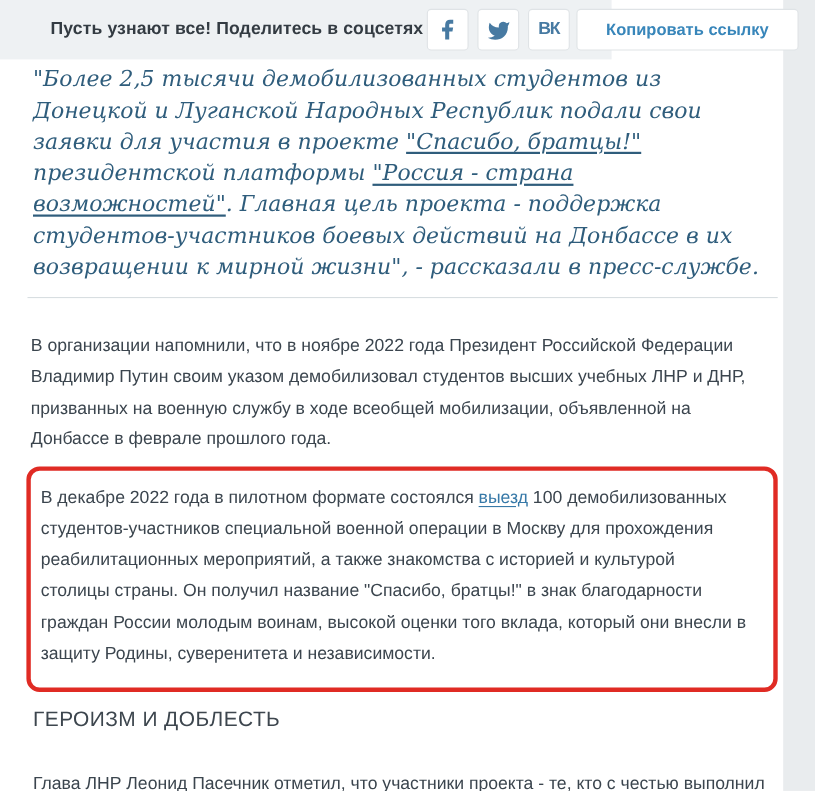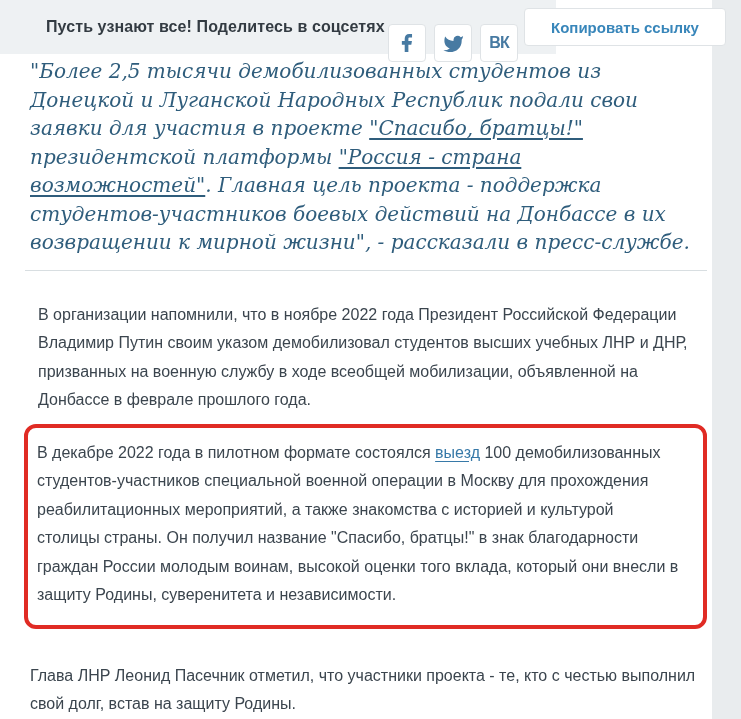--- a/index.html
+++ b/index.html
@@ -32,21 +32,21 @@
   .share-label {
     position: absolute;
     left: 46px; top: 18px;
     font-size: 16px;
     font-weight: 700;
     color: #333b42;
     letter-spacing: 0.1px;
   }
   .soc-btn {
     position: absolute;
-    top: 24px;
+    top: 8px;
     width: 38px; height: 38px;
     background: #ffffff;
     border: 1px solid #dfe3e6;
     border-radius: 4px;
     display: flex;
     align-items: center;
     justify-content: center;
     cursor: pointer;
   }
   .soc-btn svg { display: block; }
@@ -94,21 +94,21 @@
     text-underline-offset: 3px;
   }
 
   .quote-divider {
     margin: 13px 34px 0 25px;
     border: none;
     border-top: 1px solid #d8dee1;
   }
 
   .para {
-    margin: 30px 40px 0 38px;
+    margin: 30px 40px 0 28px;
     font-size: 16px;
     line-height: 28.5px;
     color: #3b454e;
   }
 
   .highlight-box {
     margin: 9px 34px 0 24px;
     border: 4px solid #e02b24;
     border-radius: 12px;
     padding: 11px 24px 15px 9px;
@@ -170,17 +170,18 @@
   <div class="article">
 
     <div class="quote"><span>"Более 2,5 тысячи демобилизованных студентов из Донецкой и Луганской Народных Республик подали свои заявки для участия в проекте </span><a href="#">"Спасибо, братцы!"</a><span> президентской платформы </span><a href="#">"Россия - страна возможностей"</a><span>. Главная цель проекта - поддержка студентов-участников боевых действий на Донбассе в их возвращении к мирной жизни", - рассказали в пресс-службе.</span></div>
 
     <hr class="quote-divider">
 
     <div class="para">В организации напомнили, что в ноябре 2022 года Президент Российской Федерации Владимир Путин своим указом демобилизовал студентов высших учебных ЛНР и ДНР, призванных на военную службу в ходе всеобщей мобилизации, объявленной на Донбассе в феврале прошлого года.</div>
 
     <div class="highlight-box"><span>В декабре 2022 года в пилотном формате состоялся </span><a href="#">выезд</a><span> 100 демобилизованных студентов-участников специальной военной операции в Москву для прохождения реабилитационных мероприятий, а также знакомства с историей и культурой столицы страны. Он получил название "Спасибо, братцы!" в знак благодарности граждан России молодым воинам, высокой оценки того вклада, который они внесли в защиту Родины, суверенитета и независимости.</span></div>
 
+    <h2 class="section-heading">ГЕРОИЗМ И ДОБЛЕСТЬ</h2>
 
     <div class="para para-last">Глава ЛНР Леонид Пасечник отметил, что участники проекта - те, кто с честью выполнил свой долг, встав на защиту Родины.</div>
 
   </div>
 </div>
 
 </body></html>

